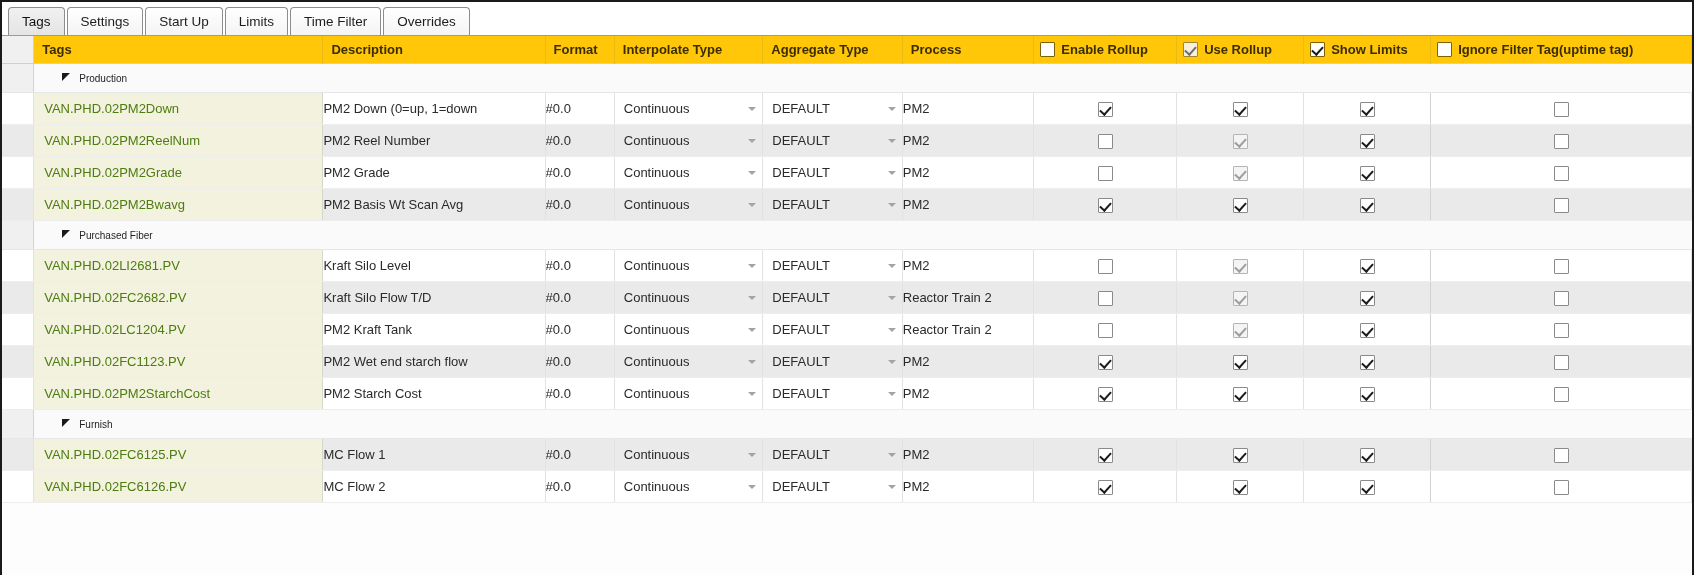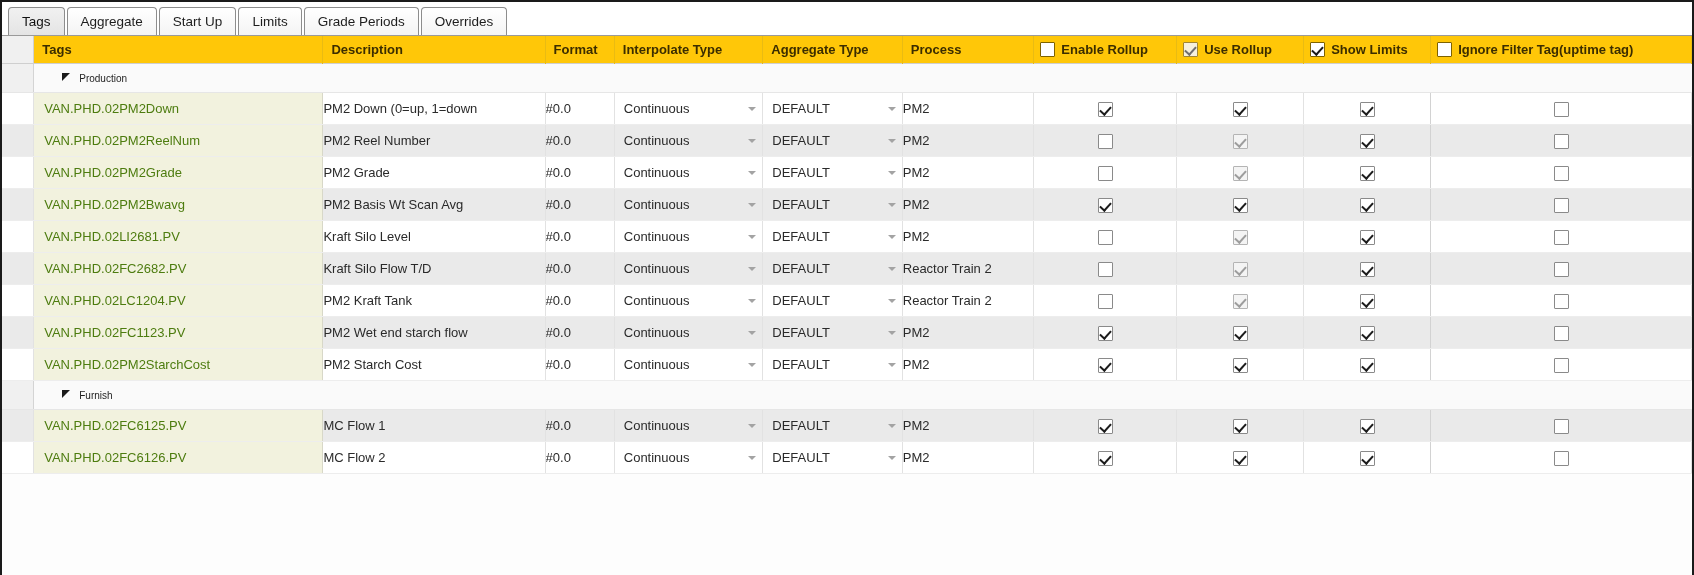--- a/index.html
+++ b/index.html
@@ -198,24 +198,24 @@
   
   .sep-strong{border-right:1px solid #d2d2d2 !important;}
 </style>
 </head>
 <body>
 
 <div class="app">
 
   <div class="tabstrip" id="tabstrip">
       <div class="tab active">Tags</div>
-      <div class="tab">Aggregate</div>
+      <div class="tab">Settings</div>
       <div class="tab">Start Up</div>
       <div class="tab">Limits</div>
-      <div class="tab">Grade Periods</div>
+      <div class="tab">Time Filter</div>
       <div class="tab">Overrides</div>
     </div>
 
   <div class="gridwrap">
     <table class="grid">
       <colgroup id="grid-colgroup">
           <col style="width: 28px;">
           <col style="width: 255px;">
           <col style="width: 196px;">
           <col style="width: 61px;">
@@ -369,20 +369,29 @@
                 <span>DEFAULT</span>
                 <span class="caret"></span>
               </div>
             </td>
             <td class="txt"><span>PM2</span></td>
             <td class="cbcell"><span class="cb checked"></span></td>
             <td class="cbcell"><span class="cb checked"></span></td>
             <td class="cbcell sep-strong"><span class="cb checked"></span></td>
             <td class="cbcell"><span class="cb"></span></td>
           </tr>
+          <tr class="grouprow">
+            <td class="gutter"></td>
+            <td colspan="10">
+              <div class="grouplabel">
+                <span class="expander"></span>
+                <span>Purchased Fiber</span>
+              </div>
+            </td>
+          </tr>
           <tr class="datarow">
             <td class="gutter"></td>
             <td class="tagcell"><span>VAN.PHD.02LI2681.PV</span></td>
             <td class="txt"><span>Kraft Silo Level</span></td>
             <td class="fmt"><span>#0.0</span></td>
             <td>
               <div class="combo">
                 <span>Continuous</span>
                 <span class="caret"></span>
               </div>

